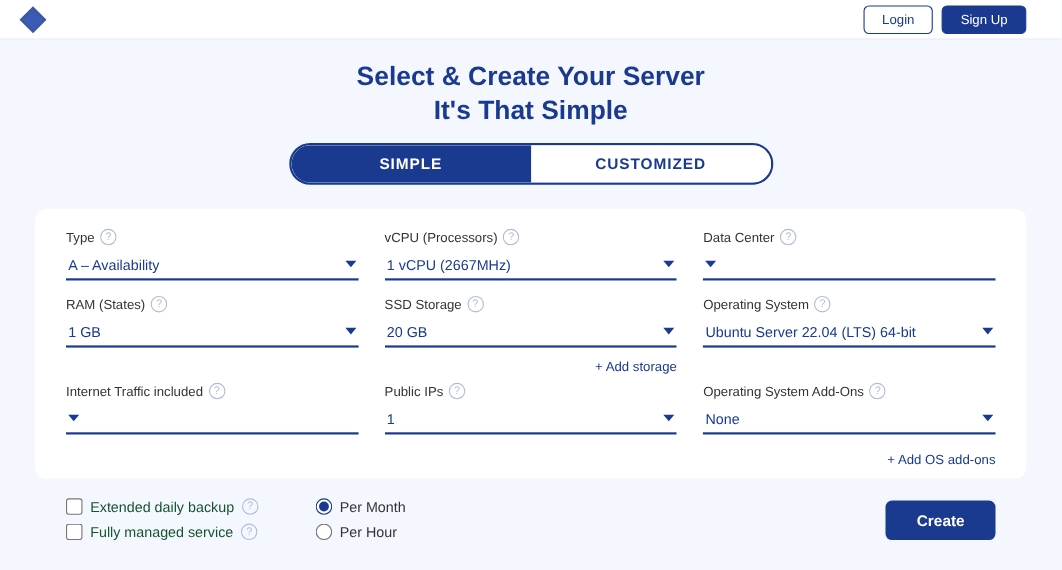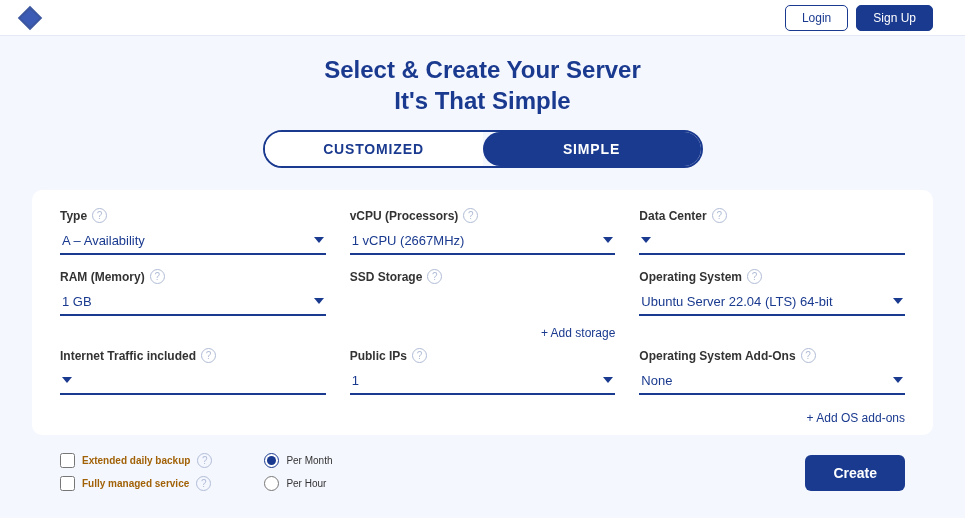--- a/index.html
+++ b/index.html
@@ -108,21 +108,21 @@
 
     .field-label-row {
       display: flex;
       align-items: center;
       margin-bottom: 4px;
       gap: 5px;
     }
 
     .field-label {
       font-size: 12px;
-      font-weight: 700;
+      font-weight: 400;
       color: #333;
     }
 
     .help-icon {
       width: 15px;
       height: 15px;
       border-radius: 50%;
       border: 1.5px solid #b0bcd6;
       color: #b0bcd6;
       font-size: 10px;
@@ -196,23 +196,22 @@
       gap: 7px;
     }
 
     .checkbox-row input[type="checkbox"] {
       width: 15px;
       height: 15px;
       accent-color: #1a3a8f;
     }
 
     .checkbox-label {
-      font-size: 10px;
-      color: #a16207;
-      font-weight: bold;
+      font-size: 13px;
+      color: #14532d;
     }
 
     .radio-group {
       display: flex;
       flex-direction: column;
       gap: 8px;
       margin-left: 20px;
     }
 
     .radio-row {
@@ -221,21 +220,21 @@
       gap: 7px;
     }
 
     .radio-row input[type="radio"] {
       width: 15px;
       height: 15px;
       accent-color: #1a3a8f;
     }
 
     .radio-label {
-      font-size: 10px;
+      font-size: 13px;
       color: #333;
     }
 
     .create-btn {
       margin-left: auto;
       margin-right: 0;
       align-self: flex-end;
       background: #1a3a8f;
       color: #fff;
       border: none;
@@ -267,22 +266,22 @@
 
 <div class="page-title">
   <h1>
     <span>Select &amp; Create Your Server</span><br>
     <span>It's That Simple</span>
   </h1>
 </div>
 
 <div class="tab-switch">
   <div class="tab-container">
+    <button class="tab-btn active">SIMPLE</button>
     <button class="tab-btn inactive">CUSTOMIZED</button>
-    <button class="tab-btn active">SIMPLE</button>
   </div>
 </div>
 
 <div class="form-section">
   <div class="form-grid">
 
     <div class="form-field">
       <div class="field-label-row">
         <span class="field-label">Type</span>
         <span class="help-icon">?</span>
@@ -309,33 +308,37 @@
         <span class="field-label">Data Center</span>
         <span class="help-icon">?</span>
       </div>
       <div class="field-select">
         <div class="chevron-down"></div>
       </div>
     </div>
 
     <div class="form-field">
       <div class="field-label-row">
-        <span class="field-label">RAM (Memory)</span>
+        <span class="field-label">RAM (States)</span>
         <span class="help-icon">?</span>
       </div>
       <div class="field-select">
         <span>1 GB</span>
         <div class="chevron-down"></div>
       </div>
     </div>
 
     <div class="form-field">
       <div class="field-label-row">
         <span class="field-label">SSD Storage</span>
         <span class="help-icon">?</span>
+      </div>
+      <div class="field-select">
+        <span>20 GB</span>
+        <div class="chevron-down"></div>
       </div>
     </div>
 
     <div class="form-field">
       <div class="field-label-row">
         <span class="field-label">Operating System</span>
         <span class="help-icon">?</span>
       </div>
       <div class="field-select">
         <span>Ubuntu Server 22.04 (LTS) 64-bit</span>

